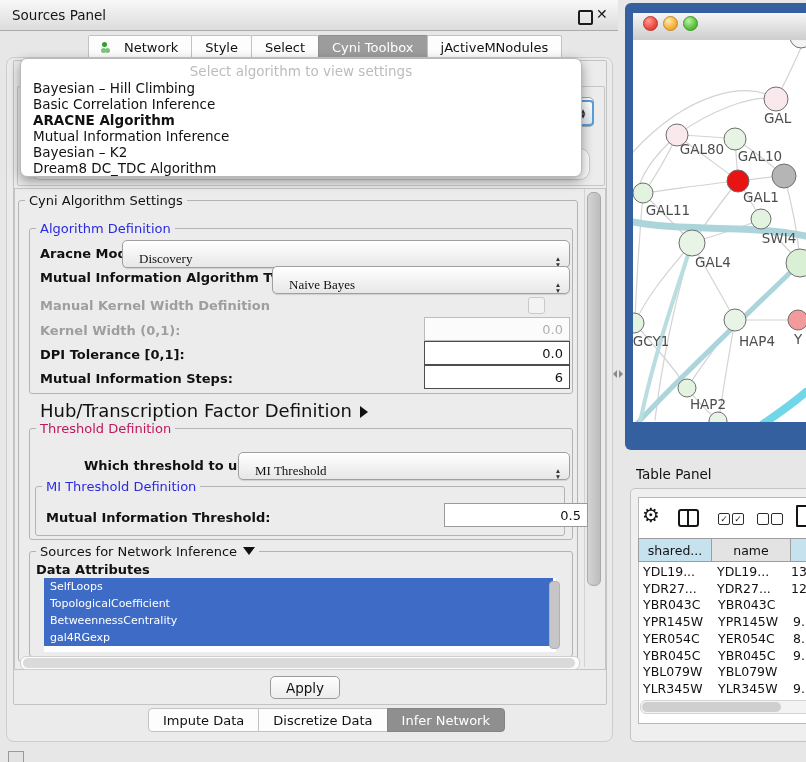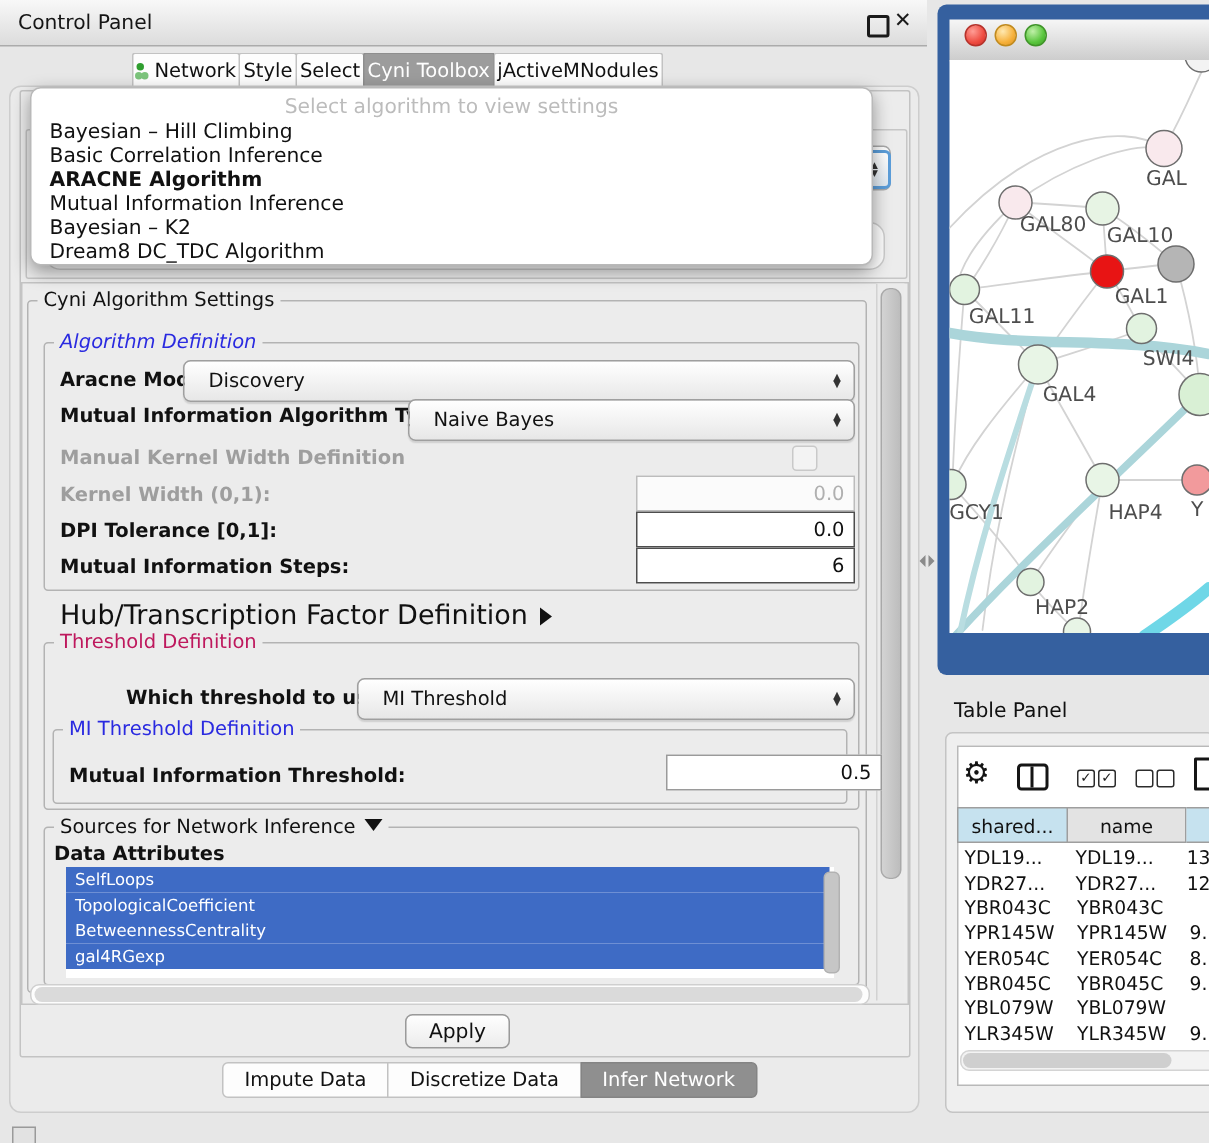--- a/index.html
+++ b/index.html
@@ -11,22 +11,22 @@
     -webkit-font-smoothing:antialiased;
   }
   .abs{position:absolute;}
   
   .cp-titlebar{left:0;top:0;width:618px;height:30px;
     background:linear-gradient(#f8f8f8,#dcdcdc);border-bottom:1px solid #ababab;}
   .cp-title{left:12px;top:7px;font-size:13.5px;color:#151515;}
   .float-btn{left:578px;top:10px;width:11px;height:11px;border:2px solid #1a1a1a;border-radius:2px;background:transparent;}
   .close-btn{left:596px;top:6px;font-size:14px;font-weight:bold;color:#1a1a1a;}
   .tabrow{left:88px;top:35px;display:flex;}
-  .tab{height:17px;padding:3px 2px;background:#fdfdfd;border:1px solid #c2c2c2;border-bottom:none;
-    margin-right:-1px;font-size:13px;display:flex;align-items:center;gap:4px;border-radius:2px 2px 0 0;white-space:nowrap;}
+  .tab{height:17px;padding:3px 13px;background:#fdfdfd;border:1px solid #c2c2c2;border-bottom:none;
+    margin-right:-1px;font-size:13px;display:flex;align-items:center;gap:14px;border-radius:2px 2px 0 0;white-space:nowrap;}
   .tab.sel{background:#9c9c9c;color:#fff;border-color:#8e8e8e;}
   .net-ico{width:5px;height:5px;border-radius:50%;background:#2f9e2f;
     box-shadow:3px 6px 0 #7cc47c,-1px 6px 0 #7cc47c;margin-top:-7px;margin-right:3px;}
   .cp-panel{left:6px;top:57px;width:605px;height:683px;background:#ebebeb;
     border:1px solid #cdcdcd;border-radius:8px;}
   .inner-pane{left:13px;top:60px;width:592px;height:643px;background:#ececec;
     border:1px solid #c3c3c3;border-radius:2px;}
   
   .ghost-group{left:17px;top:86px;width:586px;height:98px;border:1px solid #c6c6c6;border-radius:2px;}
   .ghost-combo1{left:24px;top:97px;width:568px;height:28px;border:1px solid #a8a8a8;border-radius:5px;background:#fcfcfc;}
@@ -46,22 +46,22 @@
   .vsb-track{left:584px;top:189px;width:18px;height:478px;background:#ebebeb;border-left:1px solid #d2d2d2;}
   .vsb-thumb{left:587px;top:192px;width:12px;height:392px;border-radius:6px;border:1px solid #a9a9a9;
     background:linear-gradient(90deg,#d3d3d3,#bdbdbd);}
   .groupbox{position:absolute;border:1px solid #b3b3b3;border-radius:3px;}
   .gb-label{position:absolute;top:-8px;left:6px;background:#ececec;padding:0 4px;font-size:13px;line-height:15px;white-space:nowrap;}
   .blue{color:#2a2ae0;}
   .green{color:#be185d;}
   .lbl{position:absolute;font-size:13px;white-space:nowrap;}
   .bold{font-weight:bold;}
   .graytxt{color:#9e9e9e;text-align:right;}
-  .combo{position:absolute;display:flex;align-items:center;background:linear-gradient(#ffffff,#e7e7e7);
-    border:1px solid #9f9f9f;border-radius:5px;font-size:13px;box-shadow:0 1px 1px rgba(0,0,0,.12);}
+  .combo{position:absolute;display:flex;align-items:flex-end;background:linear-gradient(#ffffff,#e7e7e7);
+    border:1px solid #9f9f9f;border-radius:5px;font-size:13px;box-shadow:0 1px 1px rgba(0,0,0,.12);font-family:Liberation Serif, serif;}
   .combo .ctext{padding-left:16px;flex:1;white-space:nowrap;}
   .combo .spin{width:16px;display:flex;flex-direction:column;align-items:center;justify-content:center;
     font-size:6.5px;line-height:5.5px;color:#333;margin-right:3px;}
   .field{position:absolute;background:#fff;border:1px solid #4d4d4d;font-size:13px;
     display:flex;align-items:center;justify-content:flex-end;padding-right:6px;}
   .field.disabled{border:1px solid #bcbcbc;background:#fbfbfb;color:#b0b0b0;}
   .cb{left:528px;top:297px;width:15px;height:15px;border:1px solid #c9c9c9;border-radius:3px;background:#f3f3f3;}
   .tri-right{display:inline-block;width:0;height:0;border-left:8px solid #111;border-top:6px solid transparent;border-bottom:6px solid transparent;margin-left:8px;vertical-align:-1px;}
   .tri-down{display:inline-block;width:0;height:0;border-top:8px solid #111;border-left:6px solid transparent;border-right:6px solid transparent;margin-left:6px;vertical-align:1px;}
   .srclist{left:44px;top:578px;width:512px;height:74px;background:#fff;overflow:hidden;}
@@ -111,21 +111,21 @@
   .tp-hsb{left:640px;top:700px;width:170px;height:12px;background:#f3f3f3;border:1px solid #d4d4d4;border-radius:6px;}
   .tp-hsb .thumb{position:absolute;left:1px;top:1px;right:30px;bottom:1px;background:#cfcfcf;border-radius:5px;}
   svg text{font-family:"DejaVu Sans","Liberation Sans",sans-serif;}
 </style>
 </head>
 <body>
 
 <div class="abs" style="inset:0;">
 
   <div class="abs cp-titlebar"></div>
-  <div class="abs cp-title">Control Panel</div>
+  <div class="abs cp-title">Sources Panel</div>
   <div class="abs float-btn"></div>
   <div class="abs close-btn">✕</div>
 
   <div class="abs tabrow" id="top-tabs">
       <div class="tab">
         <span class="net-ico"></span>
         <span>Network</span>
       </div>
       <div class="tab">
         <span>Style</span>
@@ -167,21 +167,21 @@
   </div>
 
   <div class="abs scrollpane"></div>
   <div class="abs vsb-track"></div>
   <div class="abs vsb-thumb"></div>
 
   <div class="groupbox" style="left:18px;top:200px;width:558px;height:460px;">
     <span class="gb-label">Cyni Algorithm Settings</span>
   </div>
 
-  <div class="groupbox" style="left:29px;top:228px;width:542px;height:164px;font-style:italic;">
+  <div class="groupbox" style="left:29px;top:228px;width:542px;height:164px;">
     <span class="gb-label blue">Algorithm Definition</span>
   </div>
 
   <div class="abs lbl bold" style="left:40px;top:246px;">Aracne Mode:</div>
   <div class="combo" style="left:122px;top:240px;width:446px;height:26px;">
     <span class="ctext">Discovery</span>
     <span class="spin">
         <span>▲</span>
         <span>▼</span>
       </span>

